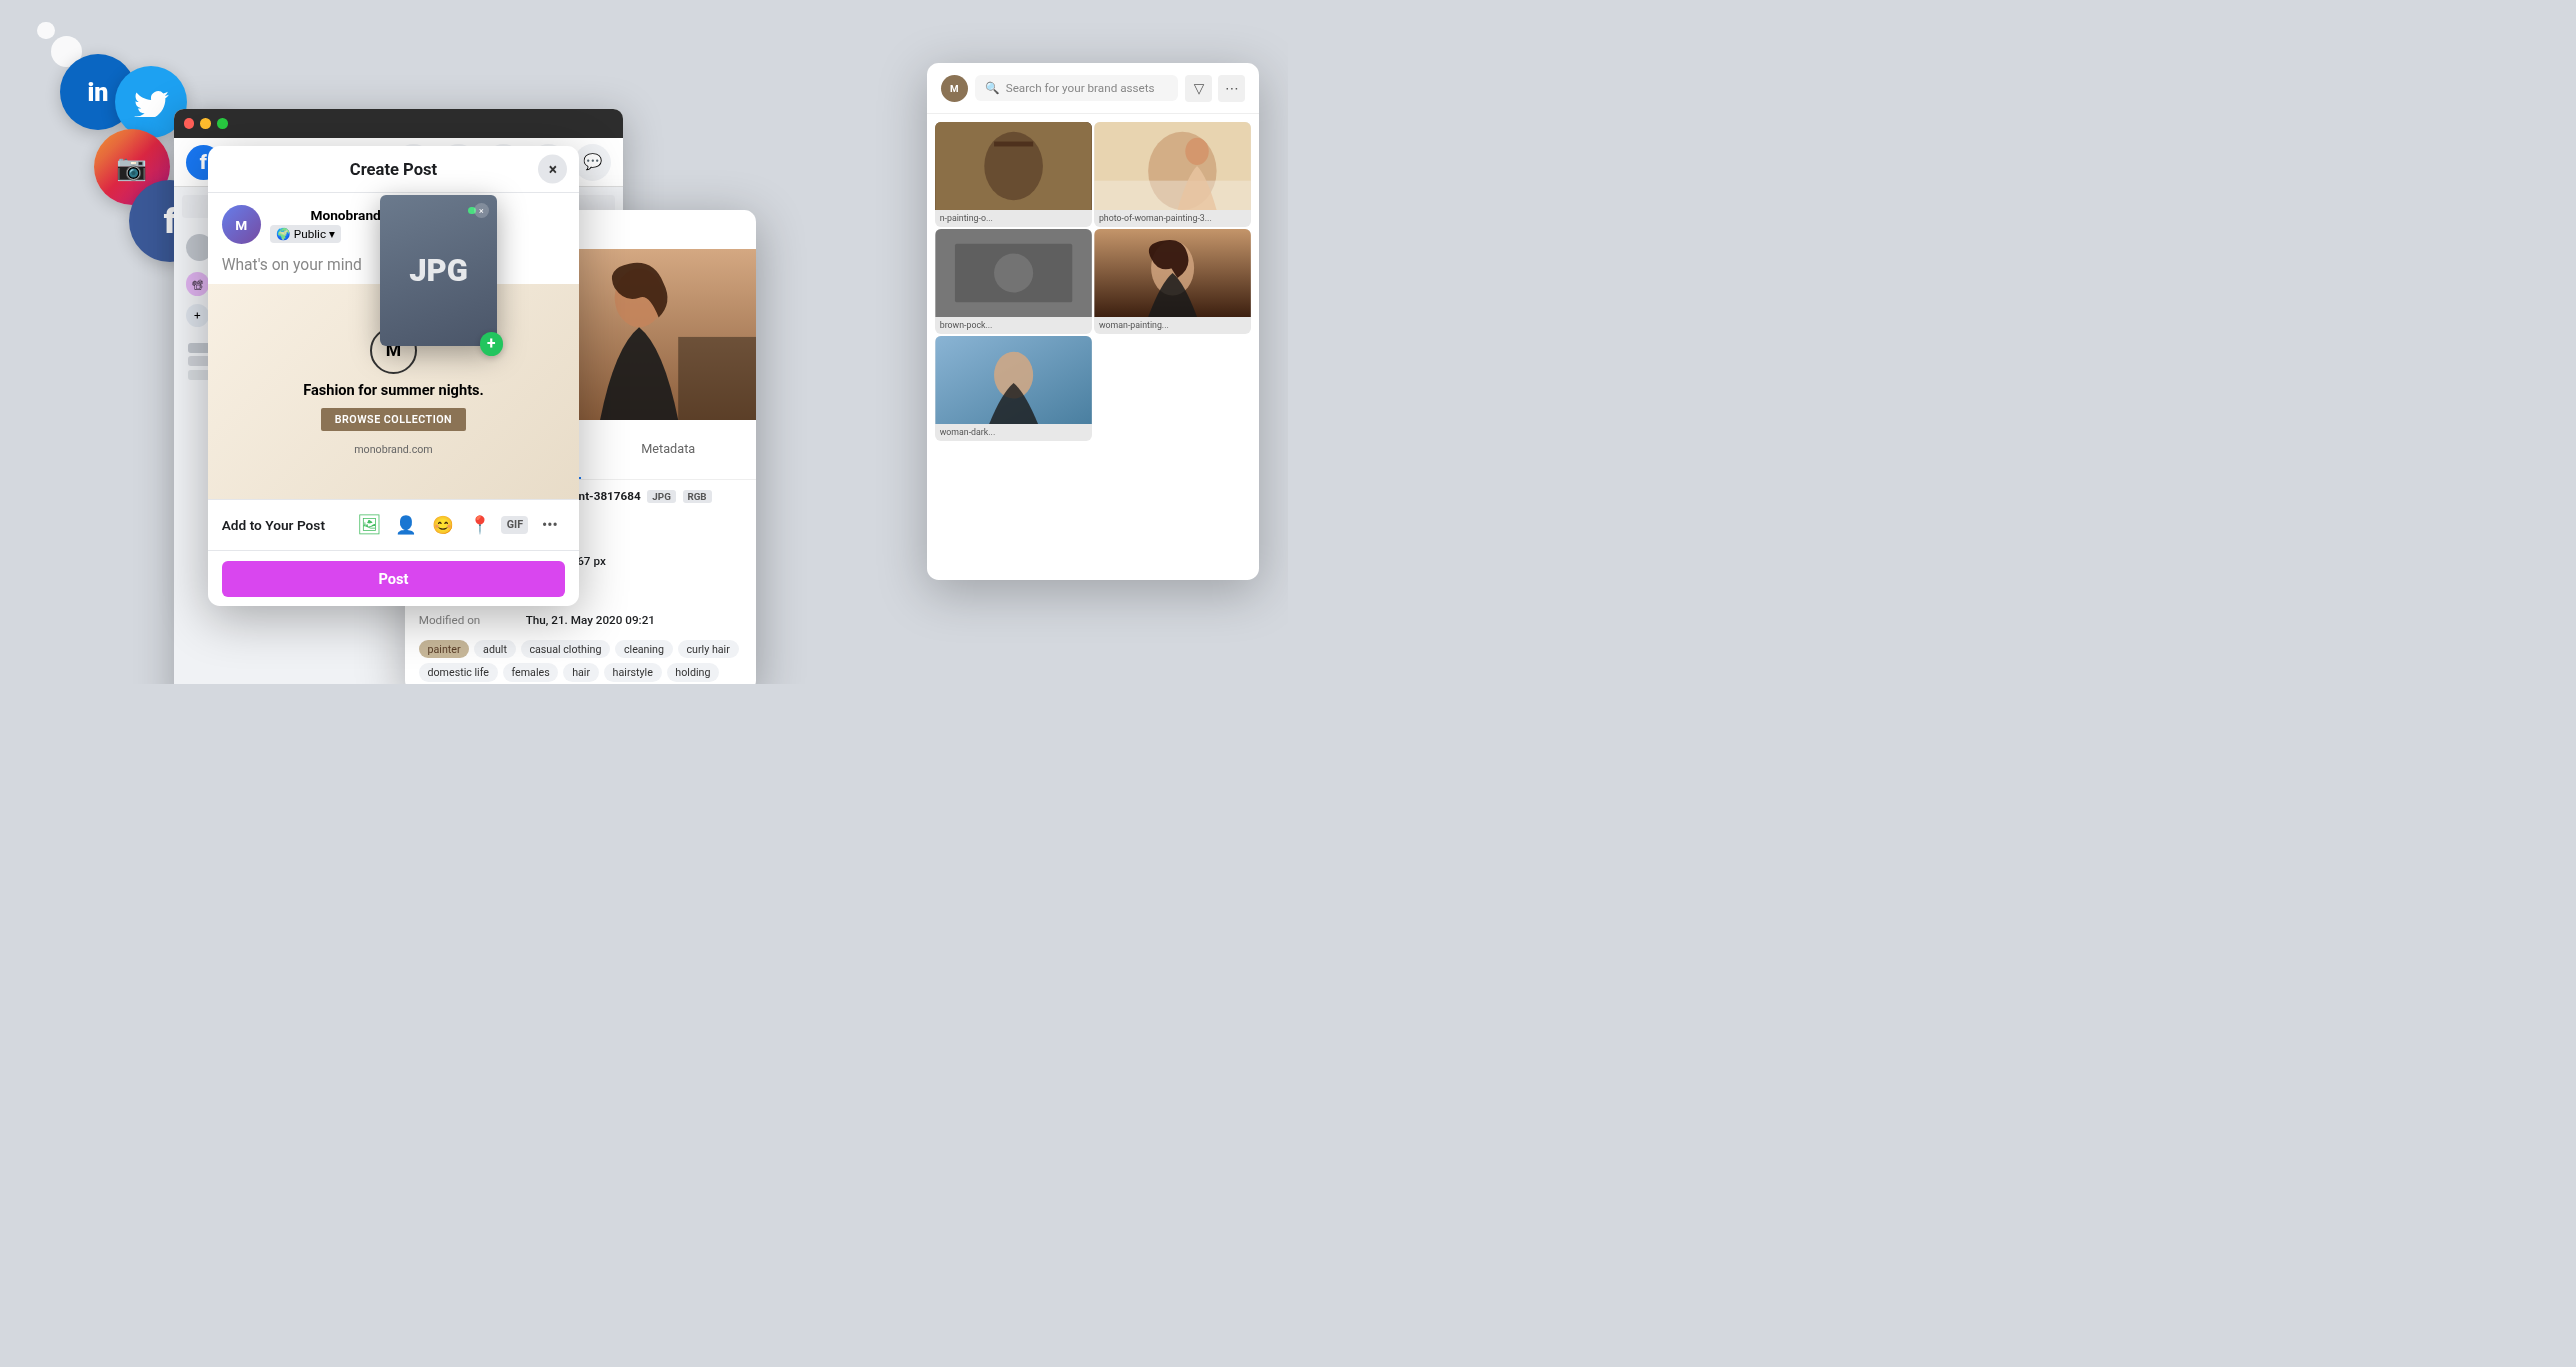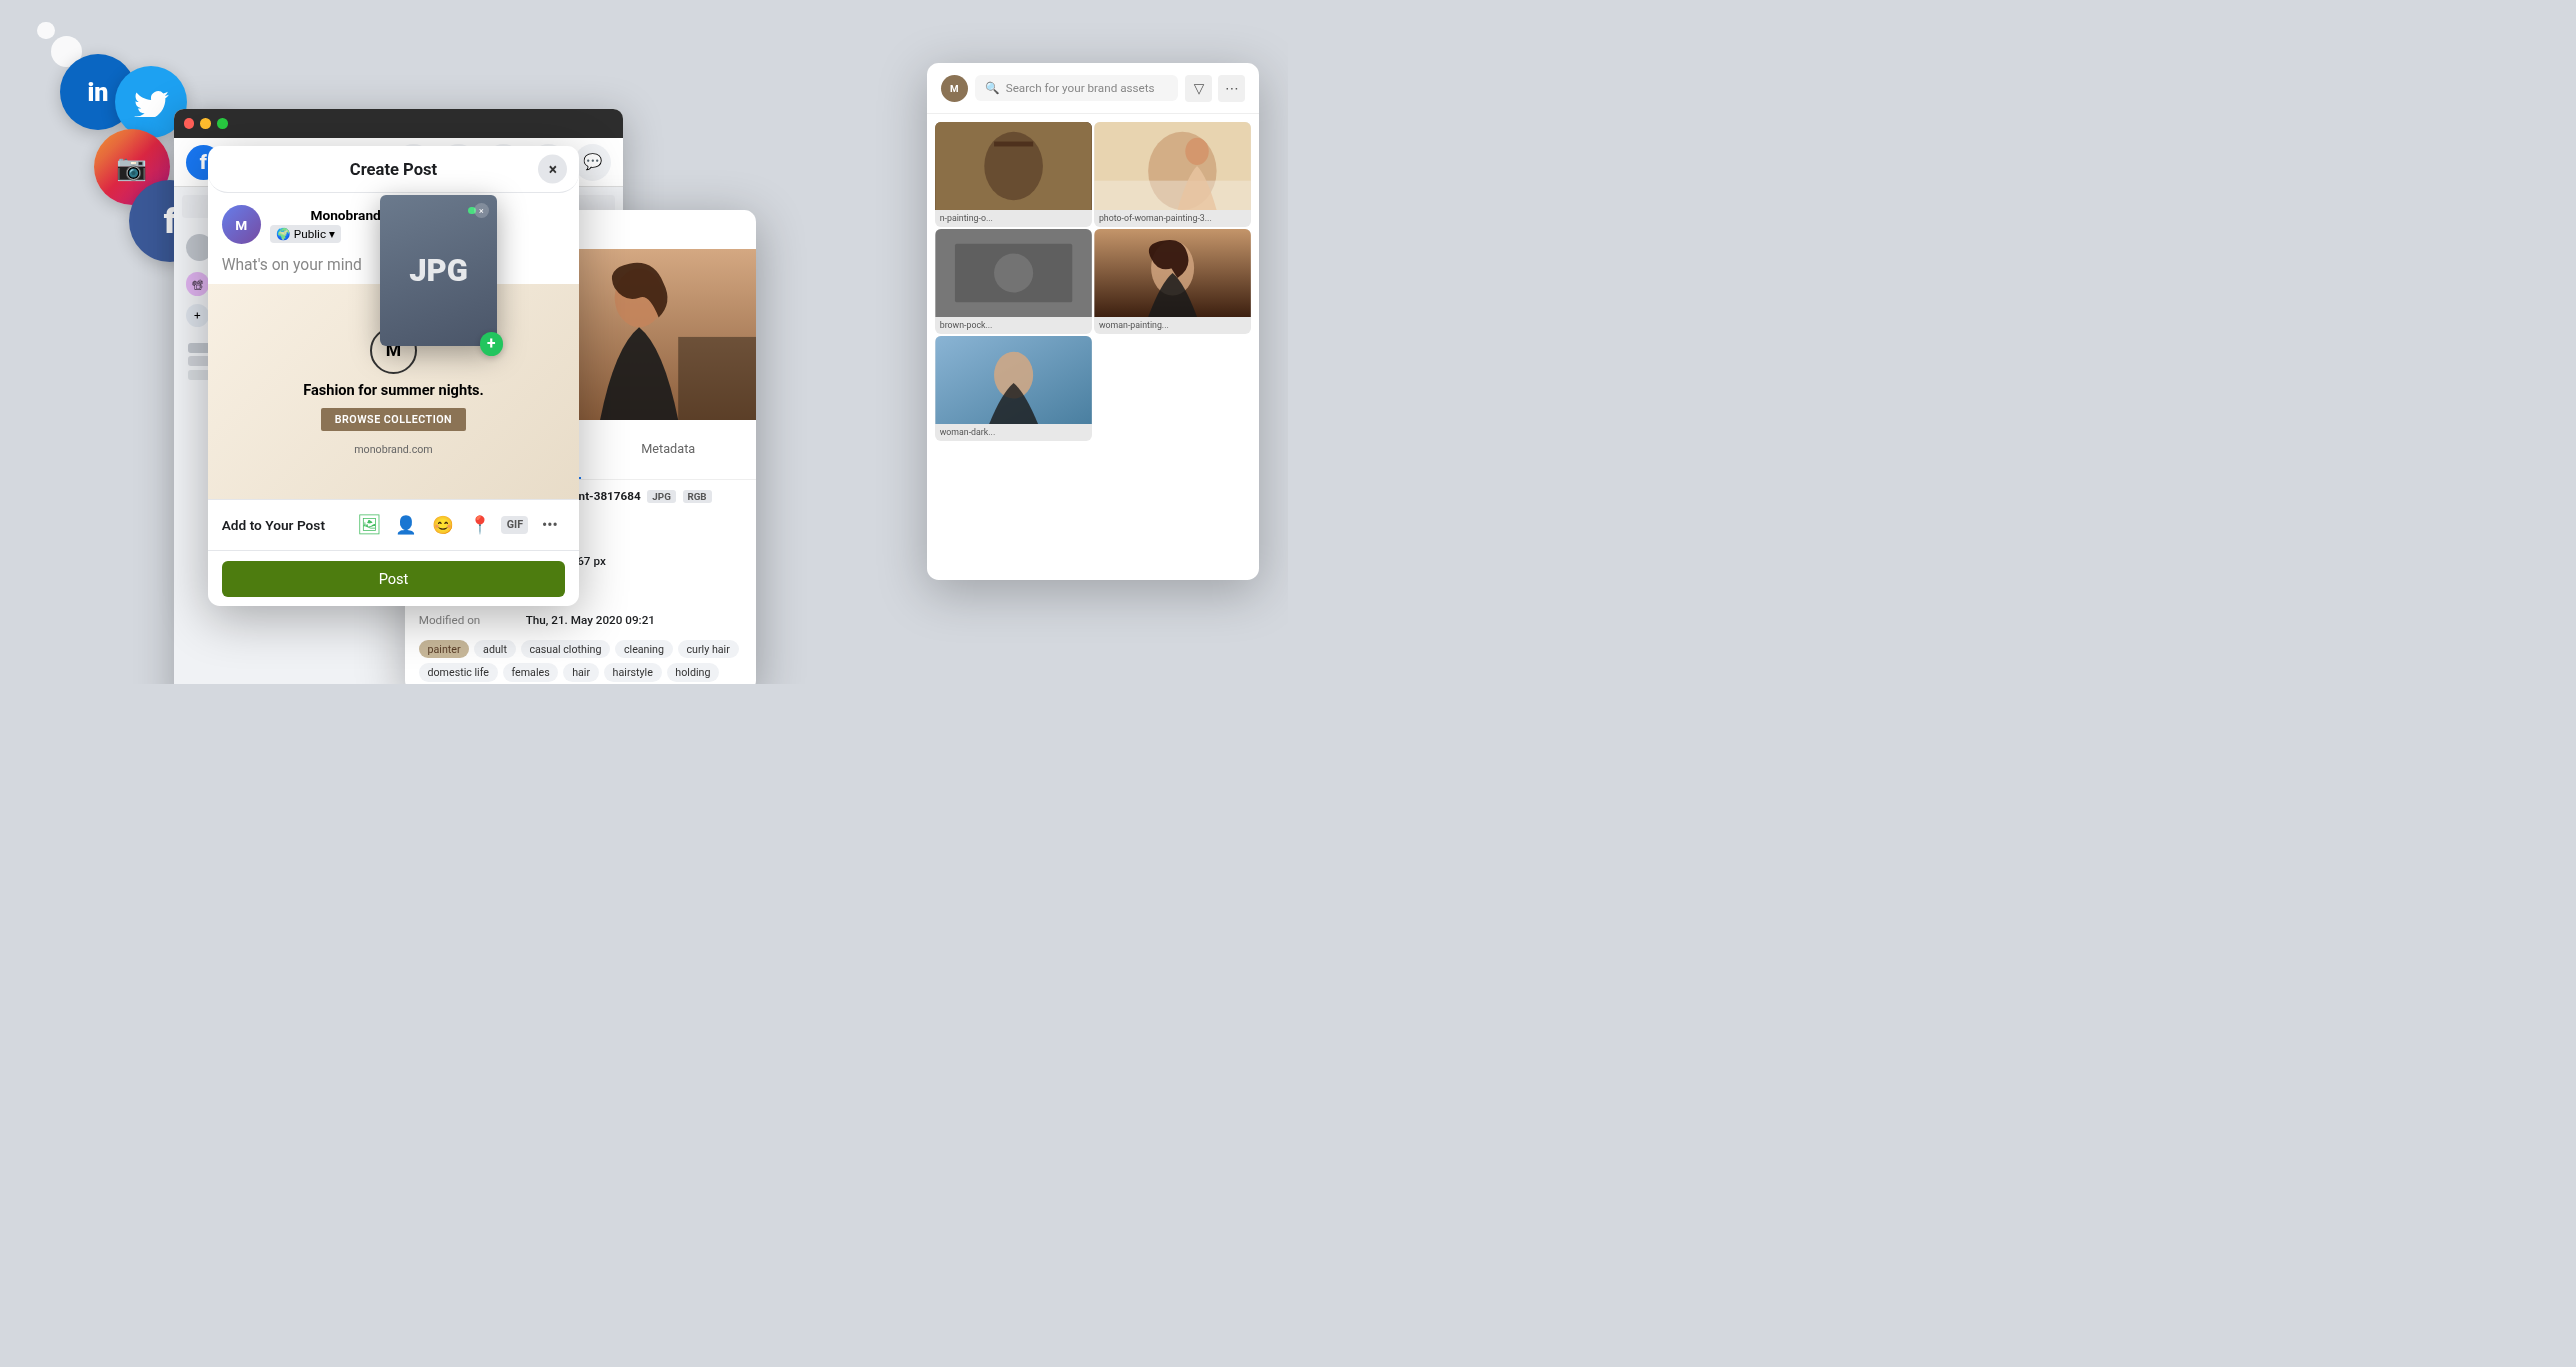--- a/index.html
+++ b/index.html
@@ -125,21 +125,20 @@
       z-index: 10;
     }
     .modal-header {
       text-align: center;
       padding: 13.7px;
       border-bottom: 1px solid #e4e6ea;
       font-size: 16.6px;
       font-weight: 700;
       color: #1c1e21;
       position: relative;
-      border-radius: 20px;
     }
     .modal-close {
       position: absolute;
       right: 11.7px;
       top: 50%;
       transform: translateY(-50%);
       width: 29px; height: 29px;
       border-radius: 50%;
       background: #e4e6ea;
       display: flex; align-items: center; justify-content: center;
@@ -212,27 +211,27 @@
     }
     .add-to-post-label { font-size: 13.7px; font-weight: 600; color: #1c1e21; margin-right: auto; }
     .add-icon {
       width: 31px; height: 31px;
       border-radius: 50%;
       display: flex; align-items: center; justify-content: center;
       font-size: 17.6px; cursor: pointer;
     }
     .modal-post-btn {
       margin: 9.8px 13.7px;
-      background: #4d7c0f;
+      background: #d946ef;
       color: white;
       text-align: center;
       padding: 8.8px;
       border-radius: 5.9px;
       font-size: 14.6px;
-      font-weight: 400;
+      font-weight: 700;
       cursor: pointer;
     }
 
     
     .jpg-overlay {
       position: absolute;
       left: 380px;
       top: 195px;
       width: 117px;
       height: 151px;

